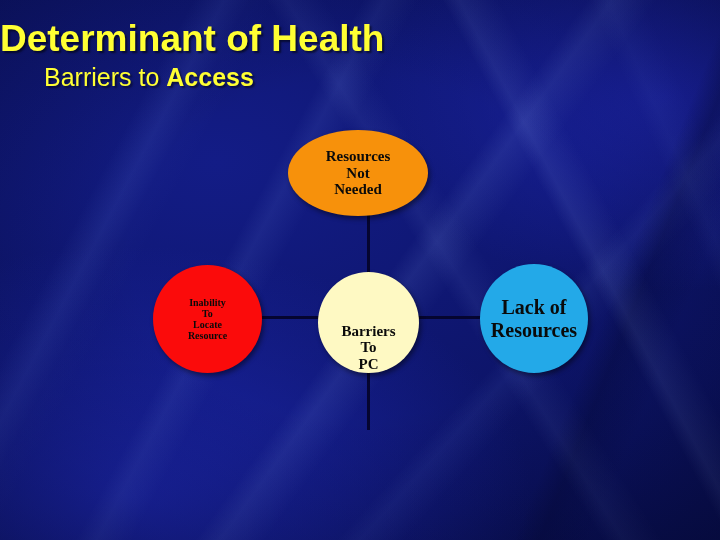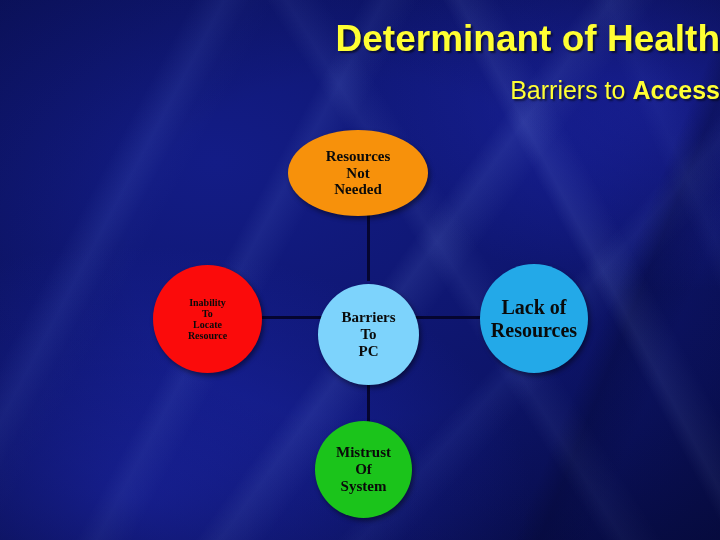--- a/index.html
+++ b/index.html
@@ -53,40 +53,41 @@
     background: radial-gradient(ellipse 80% 78% at 50% 46%, rgba(0,0,0,0) 40%, rgba(3,5,38,0.42) 100%);
     pointer-events: none;
   }
 
   
   .title-block {
     position: absolute;
     top: 20px;
     left: 0;
     width: 720px;
-    text-align: right;
+    text-align: left;
     z-index: 6;
   }
   .title-main {
     display: block;
     font-size: 37px;
     font-weight: bold;
     color: #FFFF33;
     letter-spacing: 0px;
     line-height: 1.05;
     text-shadow: 2px 2px 2px rgba(0,0,0,0.55);
   }
   .title-sub {
     display: block;
-    margin-top: 18px;
+    margin-top: 5px;
     font-size: 25px;
     font-weight: normal;
     color: #FFFF33;
     line-height: 1.1;
     text-shadow: 2px 2px 2px rgba(0,0,0,0.5);
+    padding-left: 44px;
   }
   .title-sub b {
     font-weight: bold;
   }
 
   
   .diagram {
     position: absolute;
     inset: 0;
     z-index: 4;
@@ -116,25 +117,26 @@
   }
 
   .node-top {
     left: 288px; top: 130px;
     width: 140px; height: 86px;
     border-radius: 50%;
     background: #F7910B;
     font-size: 15px;
   }
   .node-center {
-    left: 318px; top: 284px;
+    left: 318px; top: 272px;
     width: 101px; height: 101px;
     border-radius: 50%;
-    background: #7dd3fc;
+    background: #fef9c3;
     font-size: 15px;
+    align-items: flex-end;
   }
   .node-left {
     left: 153px; top: 265px;
     width: 109px; height: 108px;
     border-radius: 50%;
     background: #FB0B0B;
     font-size: 10px;
   }
   .node-right {
     left: 480px; top: 264px;
@@ -195,20 +197,15 @@
       <span class="label">Barriers
 To
 PC</span>
     </div>
 
     <div class="node node-right">
       <span class="label">Lack of
 Resources</span>
     </div>
 
-    <div class="node node-bottom">
-      <span class="label">Mistrust
-Of
-System</span>
-    </div>
 
   </div>
 </div>
 
 </body></html>

